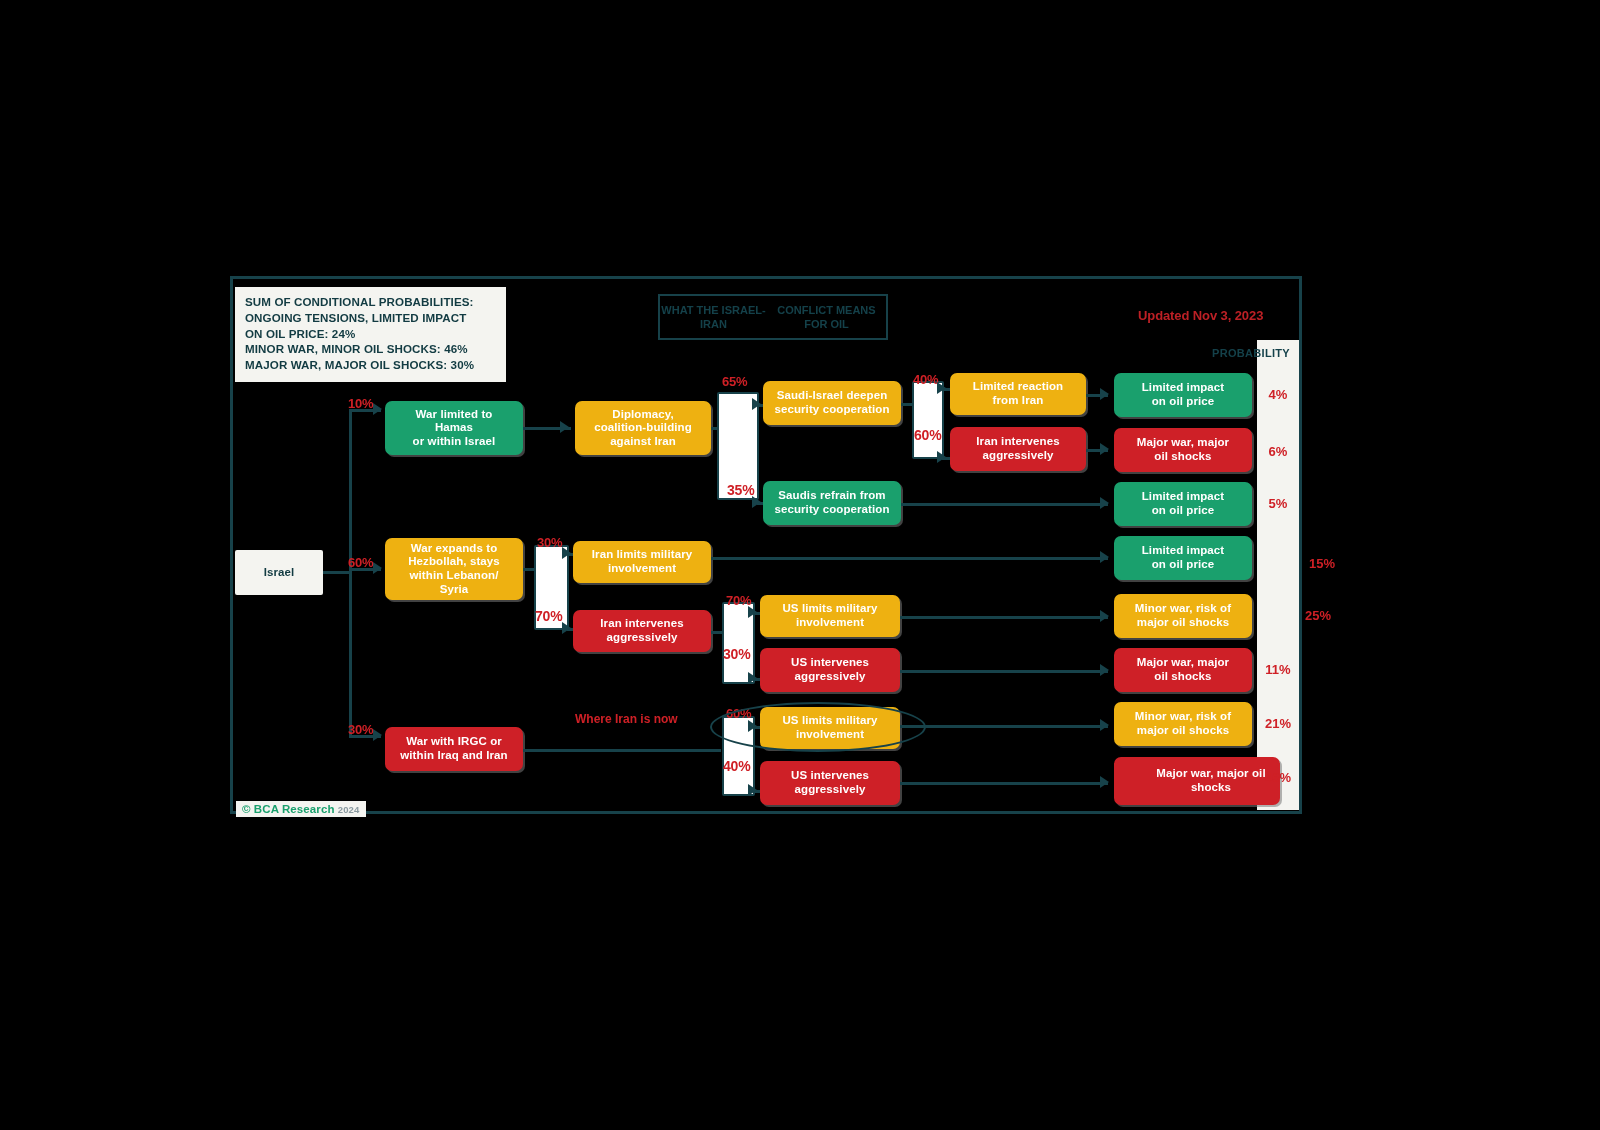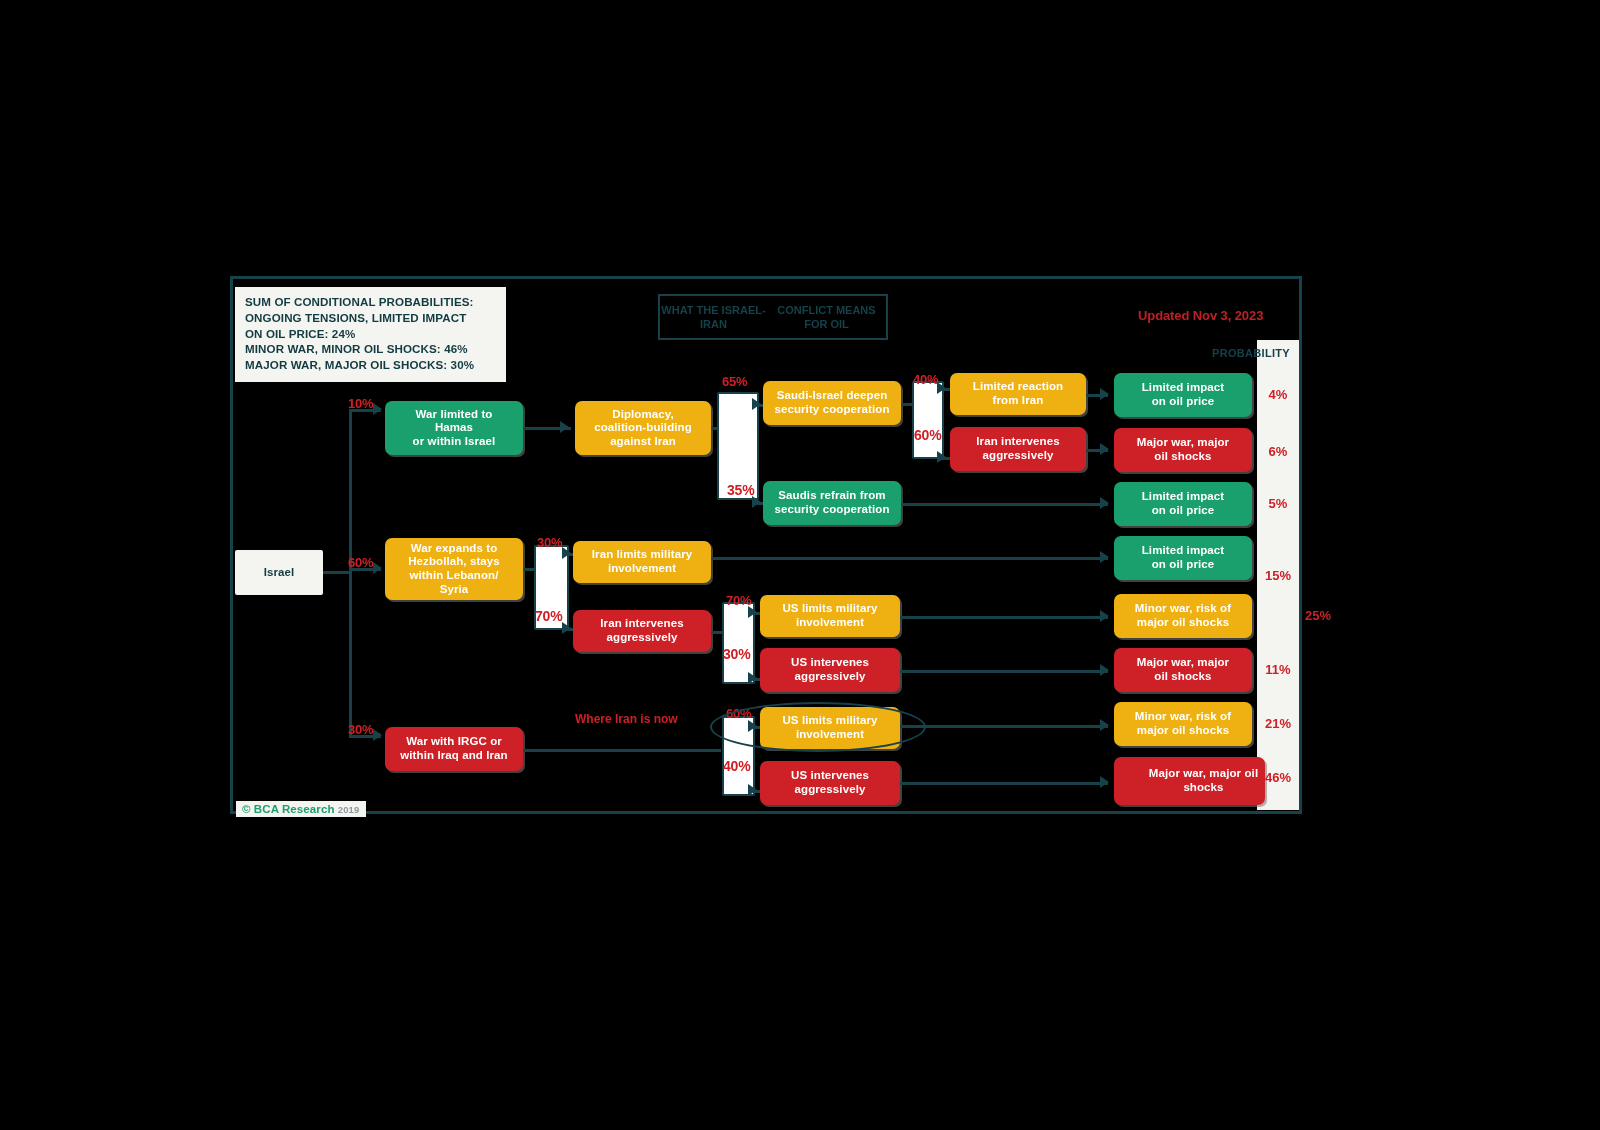--- a/index.html
+++ b/index.html
@@ -112,21 +112,21 @@
   <div>CONFLICT MEANS FOR OIL</div>
 </div>
 
 <div id="updated">Updated Nov 3, 2023</div>
 
 <div id="prob-col"></div>
 <div id="prob-header">PROBABILITY</div>
 
 <div id="footer">
   <span>© BCA Research</span>
-  <span class="yr">2019</span>
+  <span class="yr">2024</span>
 </div>
 
 <div class="node white-node" style="left:235px;top:550px;width:88px;height:45px;">Israel</div>
 
 <div class="hline" style="left:323px;top:571px;width:28px;"></div>
 <div class="vline" style="left:349px;top:410px;height:325px;"></div>
 
 <div class="hline" style="left:349px;top:409px;width:32px;"></div>
 <div class="arrow" style="left:373px;top:403px;"></div>
 <div class="pct pct-top" style="left:348px;top:396px;">10%</div>
@@ -230,22 +230,22 @@
 
 <div id="highlight"></div>
 
 <div class="node green" style="left:1114px;top:373px;width:138px;height:44px;">Limited impact<br>on oil price</div>
 <div class="node red" style="left:1114px;top:428px;width:138px;height:44px;">Major war, major<br>oil shocks</div>
 <div class="node green" style="left:1114px;top:482px;width:138px;height:44px;">Limited impact<br>on oil price</div>
 <div class="node green" style="left:1114px;top:536px;width:138px;height:44px;">Limited impact<br>on oil price</div>
 <div class="node yellow" style="left:1114px;top:594px;width:138px;height:44px;">Minor war, risk of<br>major oil shocks</div>
 <div class="node red" style="left:1114px;top:648px;width:138px;height:44px;">Major war, major<br>oil shocks</div>
 <div class="node yellow" style="left:1114px;top:702px;width:138px;height:44px;">Minor war, risk of<br>major oil shocks</div>
-<div class="node red" style="left:1114px;top:757px;width:151px;height:48px;padding-left:33px;">Major war, major oil<br>shocks</div>
+<div class="node red" style="left:1114px;top:757px;width:166px;height:48px;padding-left:33px;">Major war, major oil<br>shocks</div>
 
 <div class="prob-val" style="top:387px;">4%</div>
 <div class="prob-val" style="top:444px;">6%</div>
 <div class="prob-val" style="top:496px;">5%</div>
-<div class="prob-val" style="top:568px;">15%</div>
+<div class="prob-val" style="top:556px;margin-left:44px;">15%</div>
 <div class="prob-val" style="top:608px;margin-left:40px;">25%</div>
 <div class="prob-val" style="top:662px;">11%</div>
 <div class="prob-val" style="top:716px;">21%</div>
 <div class="prob-val" style="top:770px;">46%</div>
 
 </body></html>

